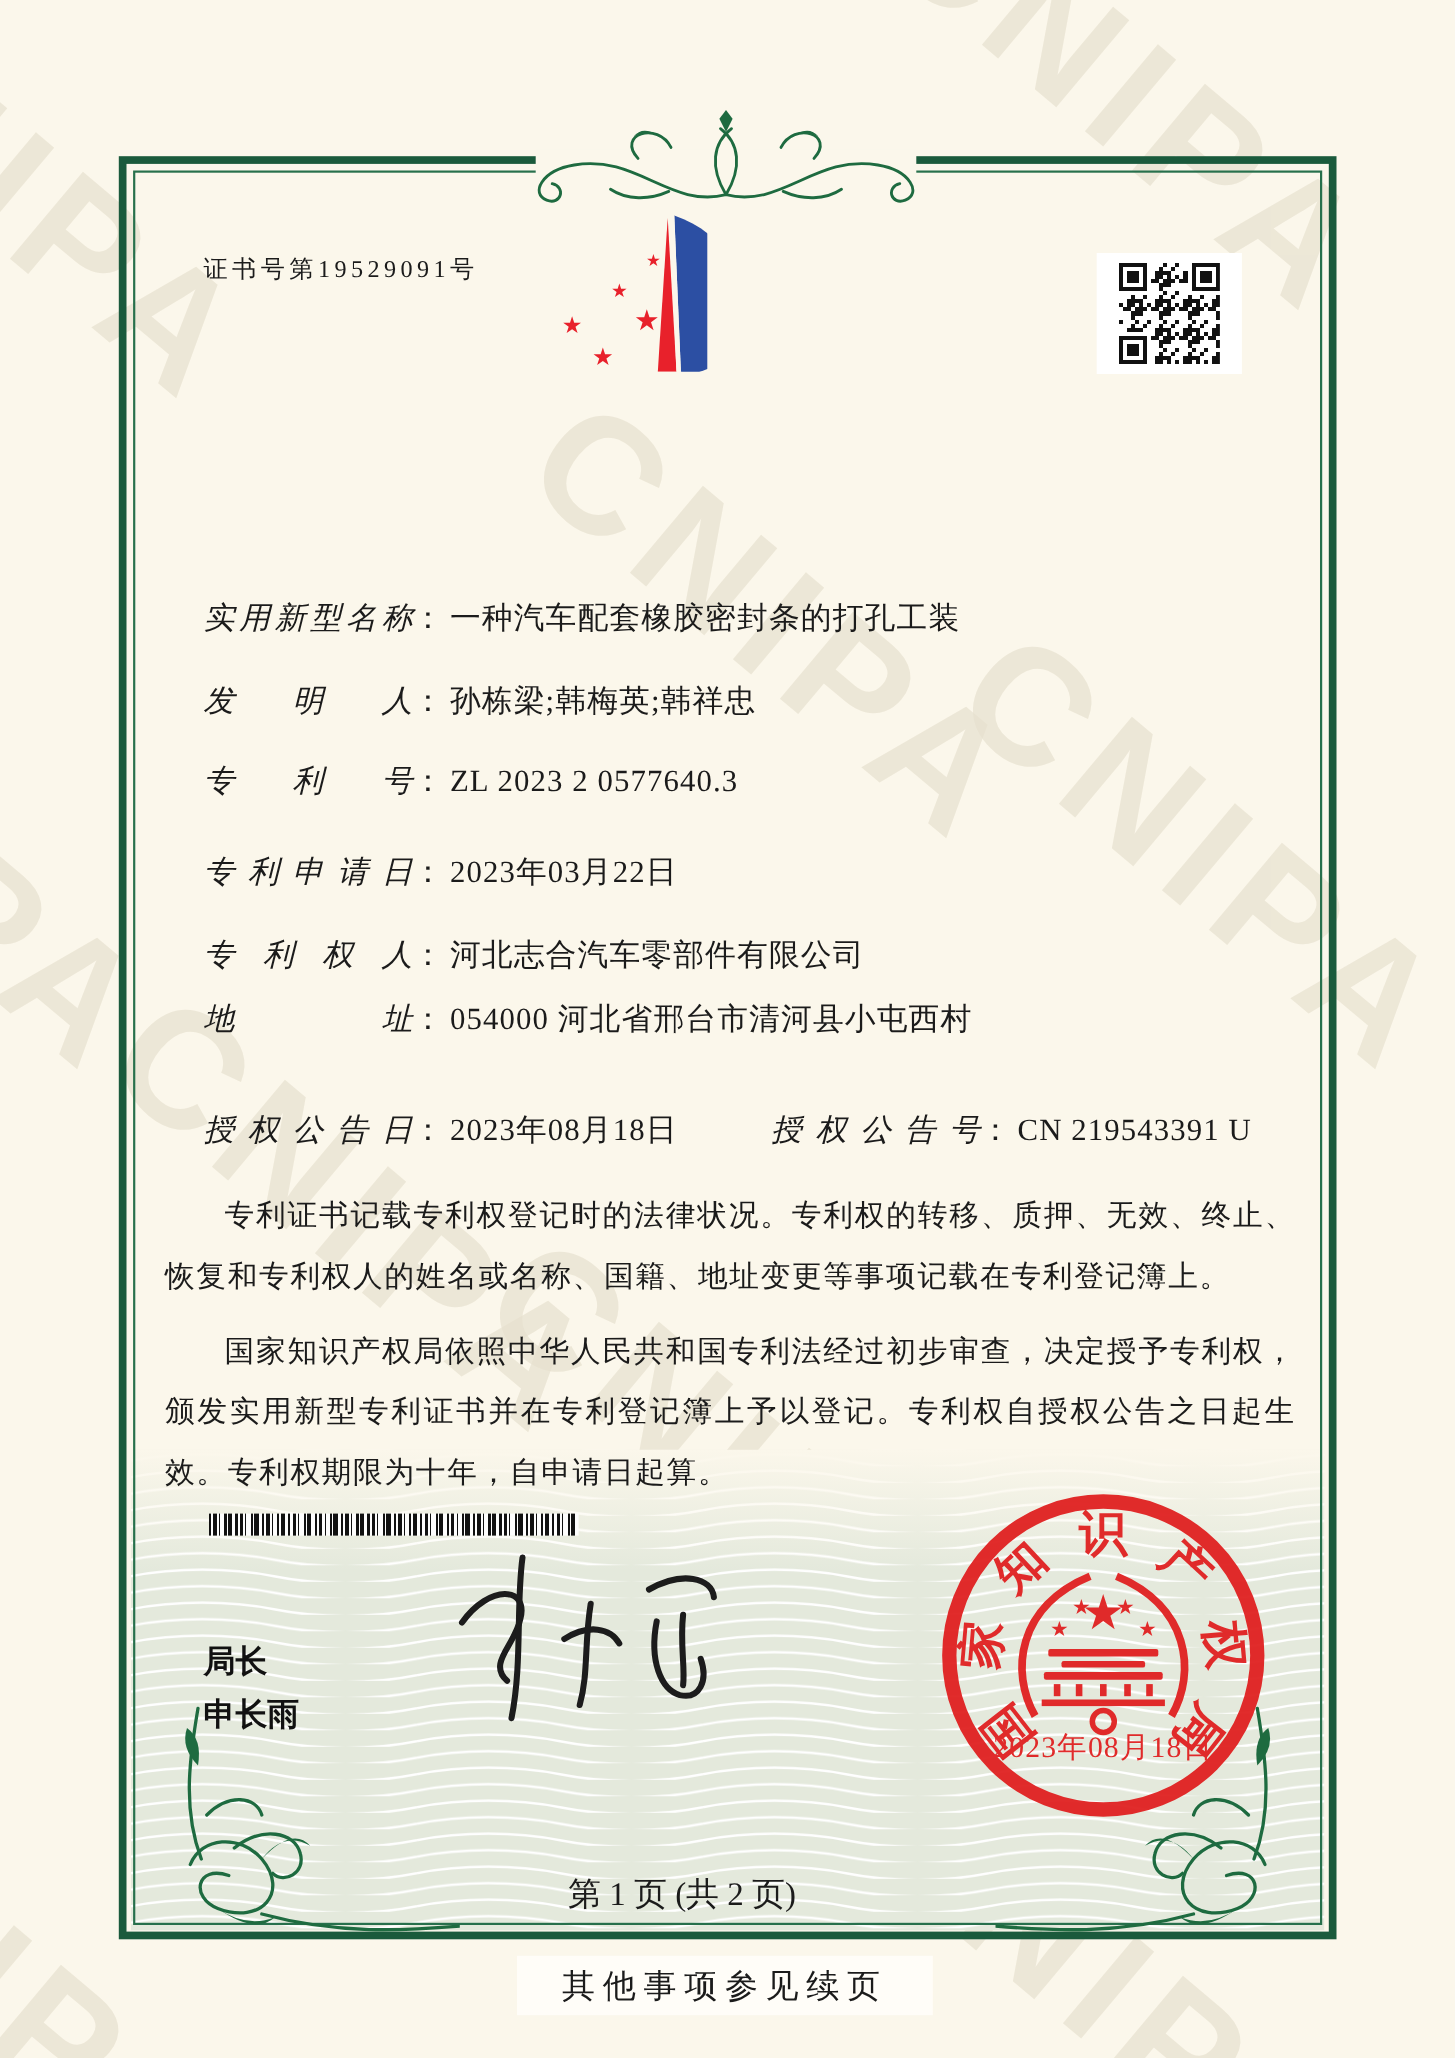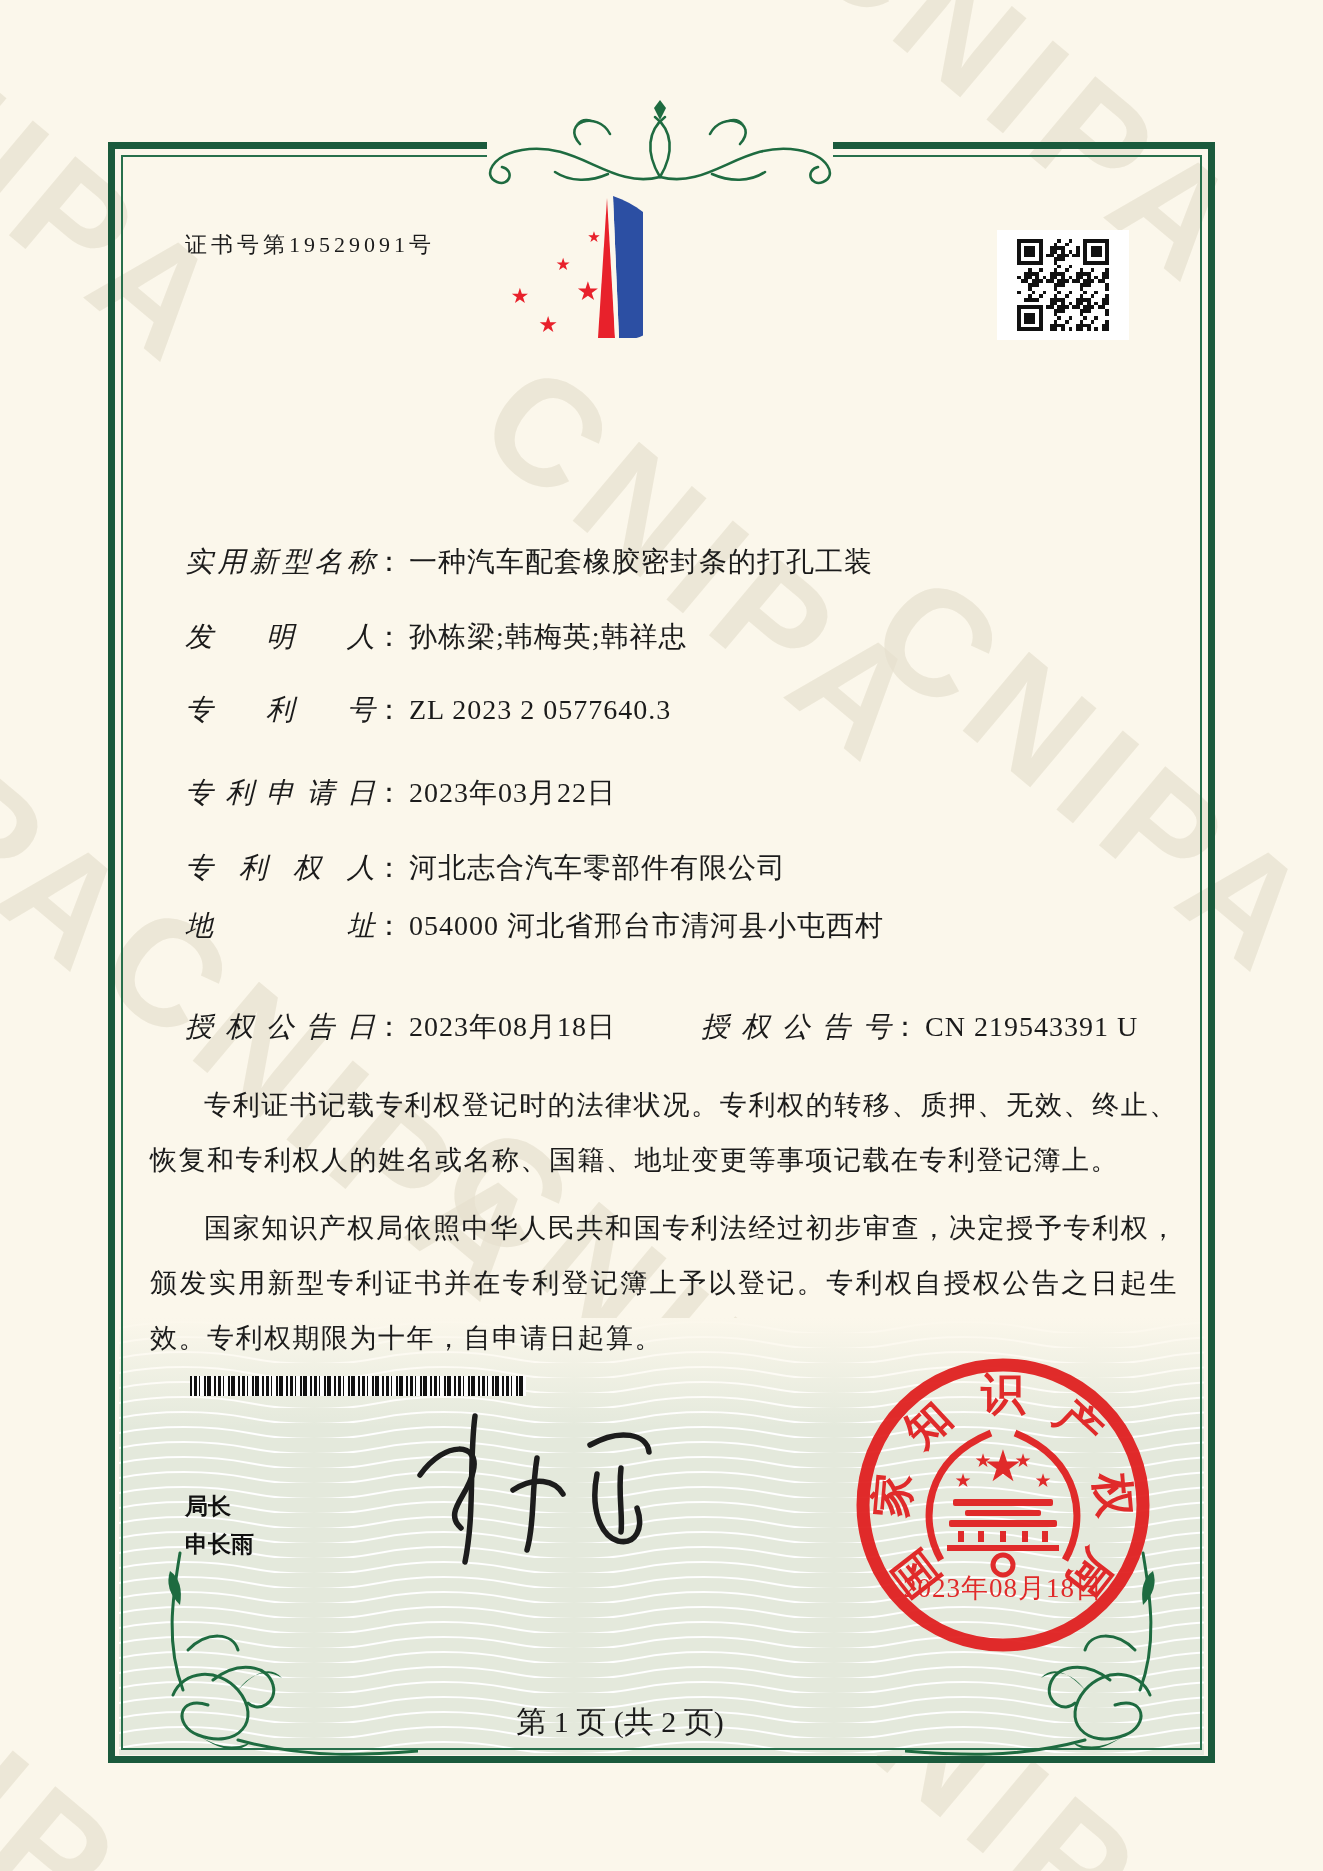--- a/index.html
+++ b/index.html
@@ -56,21 +56,21 @@
   .paras p{margin:0 0 12px 0;font-size:27px;line-height:2.05;text-indent:2em;
     text-align:justify;letter-spacing:1.5px;}
   
   .barcode{position:absolute;left:190px;top:1376px;width:336px;height:20px;
     background:repeating-linear-gradient(90deg,
       #111 0 2px,#fdfdfd 2px 4px,#111 4px 7px,#fdfdfd 7px 9px,
       #111 9px 10px,#fdfdfd 10px 14px,#111 14px 16px,#fdfdfd 16px 17px,
       #111 17px 21px,#fdfdfd 21px 24px);}
   .officer{position:absolute;left:185px;top:1488px;
     font-family:"Liberation Sans","DejaVu Sans",sans-serif;
-    font-size:23px;font-weight:600;color:#111;line-height:1.65;}
+    font-size:29px;font-weight:600;color:#111;line-height:1.65;}
   .signature{position:absolute;left:385px;top:1400px;}
   .seal{position:absolute;left:843px;top:1345px;opacity:.94;}
   .page-info{position:absolute;left:0;top:1702px;width:1240px;text-align:center;font-size:30px;}
   .cont-box{position:absolute;left:470px;top:1778px;width:378px;height:54px;background:#fffdf8;
     display:flex;align-items:center;justify-content:center;
     font-size:30px;letter-spacing:7px;}
   svg{display:block;}
 </style>
 </head>
 <body>
@@ -457,14 +457,15 @@
       <rect x="-3" y="26" width="6" height="11"></rect>
       <rect x="19" y="26" width="6" height="11"></rect>
       <rect x="39" y="26" width="6" height="11"></rect>
       <rect x="-56" y="40" width="112" height="6"></rect>
       <circle cx="0" cy="60" r="10" fill="none" stroke="#e01f1f" stroke-width="5"></circle>
     </g>
     <text y="92" font-size="27" text-anchor="middle" fill="#e01f1f" letter-spacing="1" font-family="'Liberation Serif','DejaVu Serif',serif">2023年08月18日</text>
   </svg>
 
   <div class="page-info">第 1 页 (共 2 页)</div>
+  <div class="cont-box">其他事项参见续页</div>
 
 </div>
 
 </body></html>

